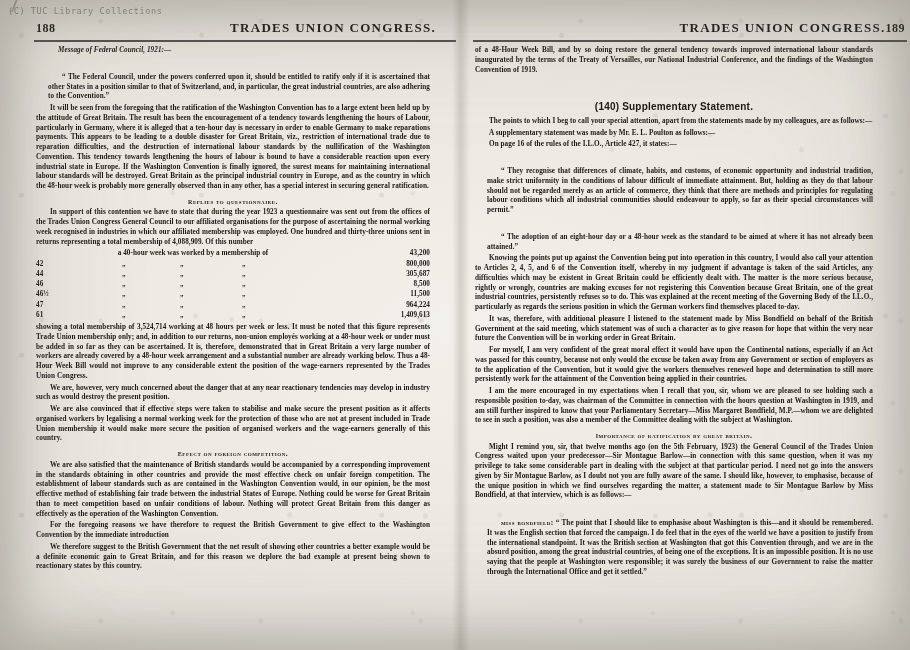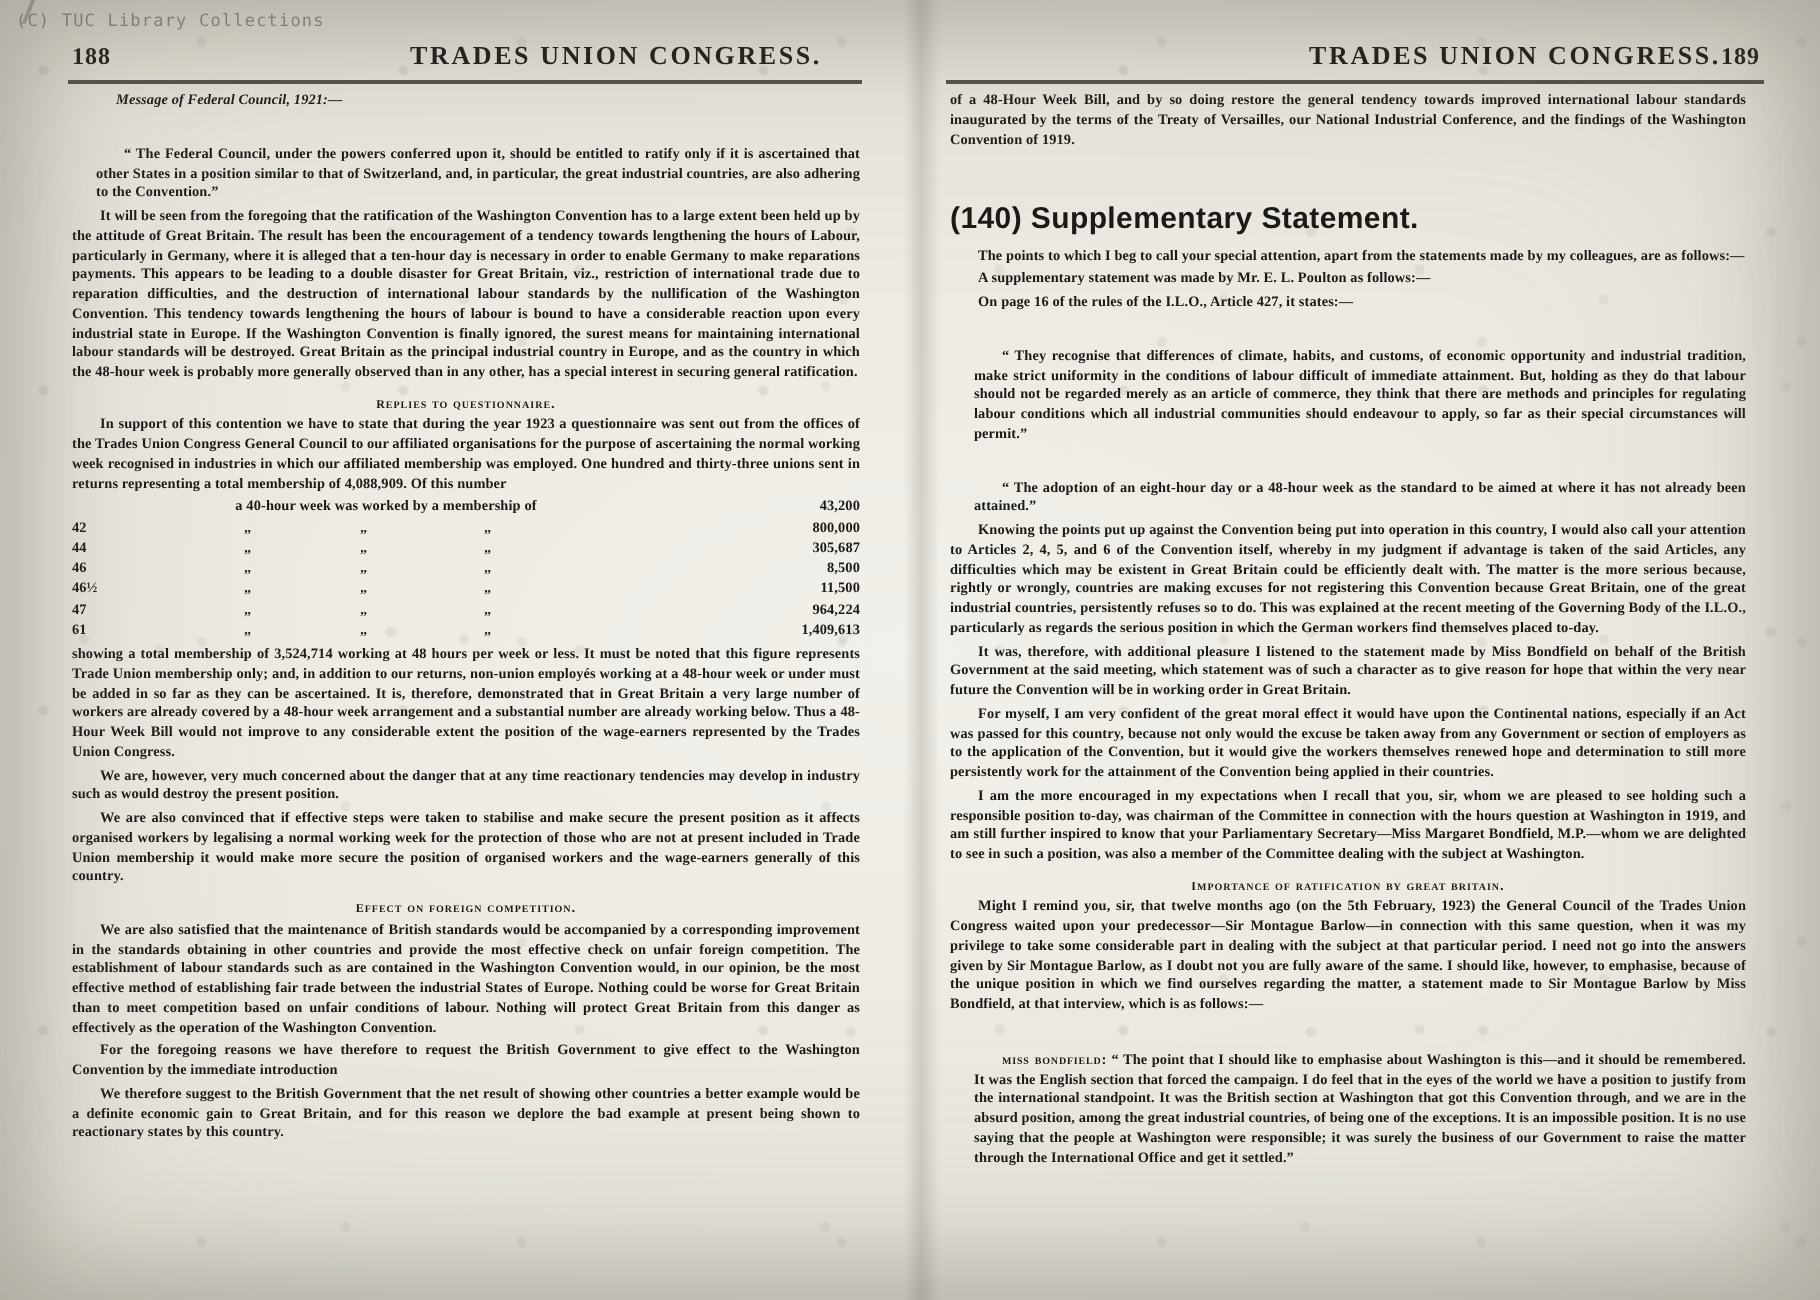--- a/index.html
+++ b/index.html
@@ -69,20 +69,21 @@
     height: 16px;
     border-left: 2px solid rgba(70,68,60,.35);
     transform: skewX(-22deg);
     pointer-events: none;
   }
 
   .leaf {
     position: absolute;
     top: 0;
     height: 522px;
+    padding-left: 25px;
   }
   .leaf.left  { left: 0;     width: 455px; }
   .leaf.right { left: 455px; width: 455px; }
 
   .head {
     position: absolute;
     top: 20px;
     height: 16px;
     display: flex;
     align-items: baseline;
@@ -152,22 +153,23 @@
     margin-bottom: 1px;
   }
   .italic-line {
     text-indent: 22px;
     font-style: italic;
     font-weight: bold;
     margin-bottom: 1px;
   }
 
   .big-head {
-    font-weight: bold;
-    font-size: 15px;
+    text-align: center;
+    font-weight: bold;
+    font-size: 10px;
     letter-spacing: .2px;
     margin: 25px 0 3px 0;
     text-indent: 0;
     font-family: "Liberation Sans", sans-serif;
   }
 
   table.figures {
     border-collapse: collapse;
     margin: 1px 0 2px 0;
     width: 100%;
@@ -251,21 +253,21 @@
             <td class="hrs">61</td>
             <td class="d1">„</td>
             <td class="d2">„</td>
             <td class="d3">„</td>
             <td class="num">1,409,613</td>
           </tr>
         </tbody>
       </table>
 
       <p class="noindent">showing a total membership of 3,524,714 working at 48 hours per week or less. It must be noted that this figure represents Trade Union membership only; and, in addition to our returns, non-union employés working at a 48-hour week or under must be added in so far as they can be ascertained. It is, therefore, demonstrated that in Great Britain a very large number of workers are already covered by a 48-hour week arrangement and a substantial number are already working below. Thus a 48-Hour Week Bill would not improve to any considerable extent the position of the wage-earners represented by the Trades Union Congress.</p>
-      <p>We are, however, very much concerned about the danger that at any time reactionary tendencies may develop in industry such as would destroy the present position.</p>
+      <p>We are, however, very much concerned about the danger that at any near reactionary tendencies may develop in industry such as would destroy the present position.</p>
       <p>We are also convinced that if effective steps were taken to stabilise and make secure the present position as it affects organised workers by legalising a normal working week for the protection of those who are not at present included in Trade Union membership it would make more secure the position of organised workers and the wage-earners generally of this country.</p>
 
       <p class="caps-head">EFFECT ON FOREIGN COMPETITION.</p>
       <p>We are also satisfied that the maintenance of British standards would be accompanied by a corresponding improvement in the standards obtaining in other countries and provide the most effective check on unfair foreign competition. The establishment of labour standards such as are contained in the Washington Convention would, in our opinion, be the most effective method of establishing fair trade between the industrial States of Europe. Nothing could be worse for Great Britain than to meet competition based on unfair conditions of labour. Nothing will protect Great Britain from this danger as effectively as the operation of the Washington Convention.</p>
       <p>For the foregoing reasons we have therefore to request the British Government to give effect to the Washington Convention by the immediate introduction</p>
       <p>We therefore suggest to the British Government that the net result of showing other countries a better example would be a definite economic gain to Great Britain, and for this reason we deplore the bad example at present being shown to reactionary states by this country.</p>
     </div>
   </div>
 
   <div class="leaf right">

